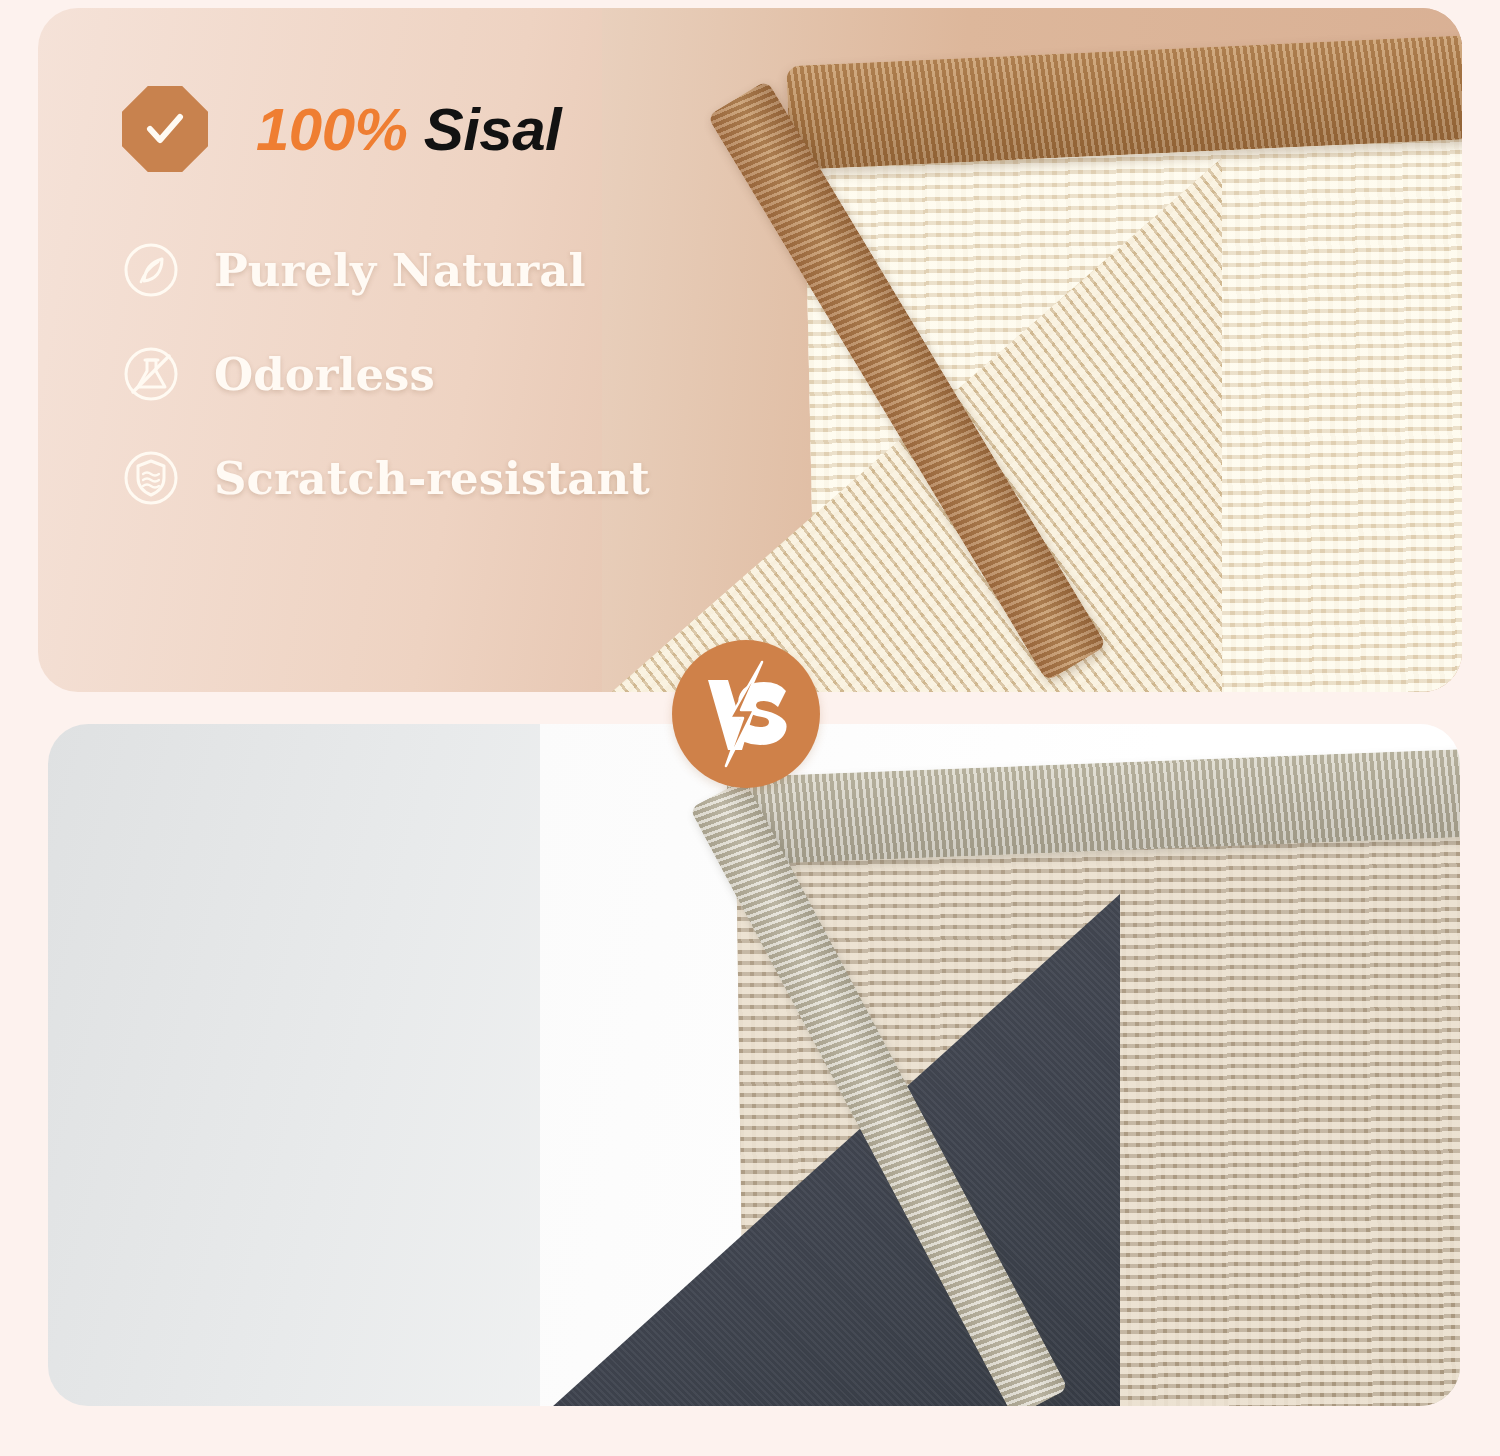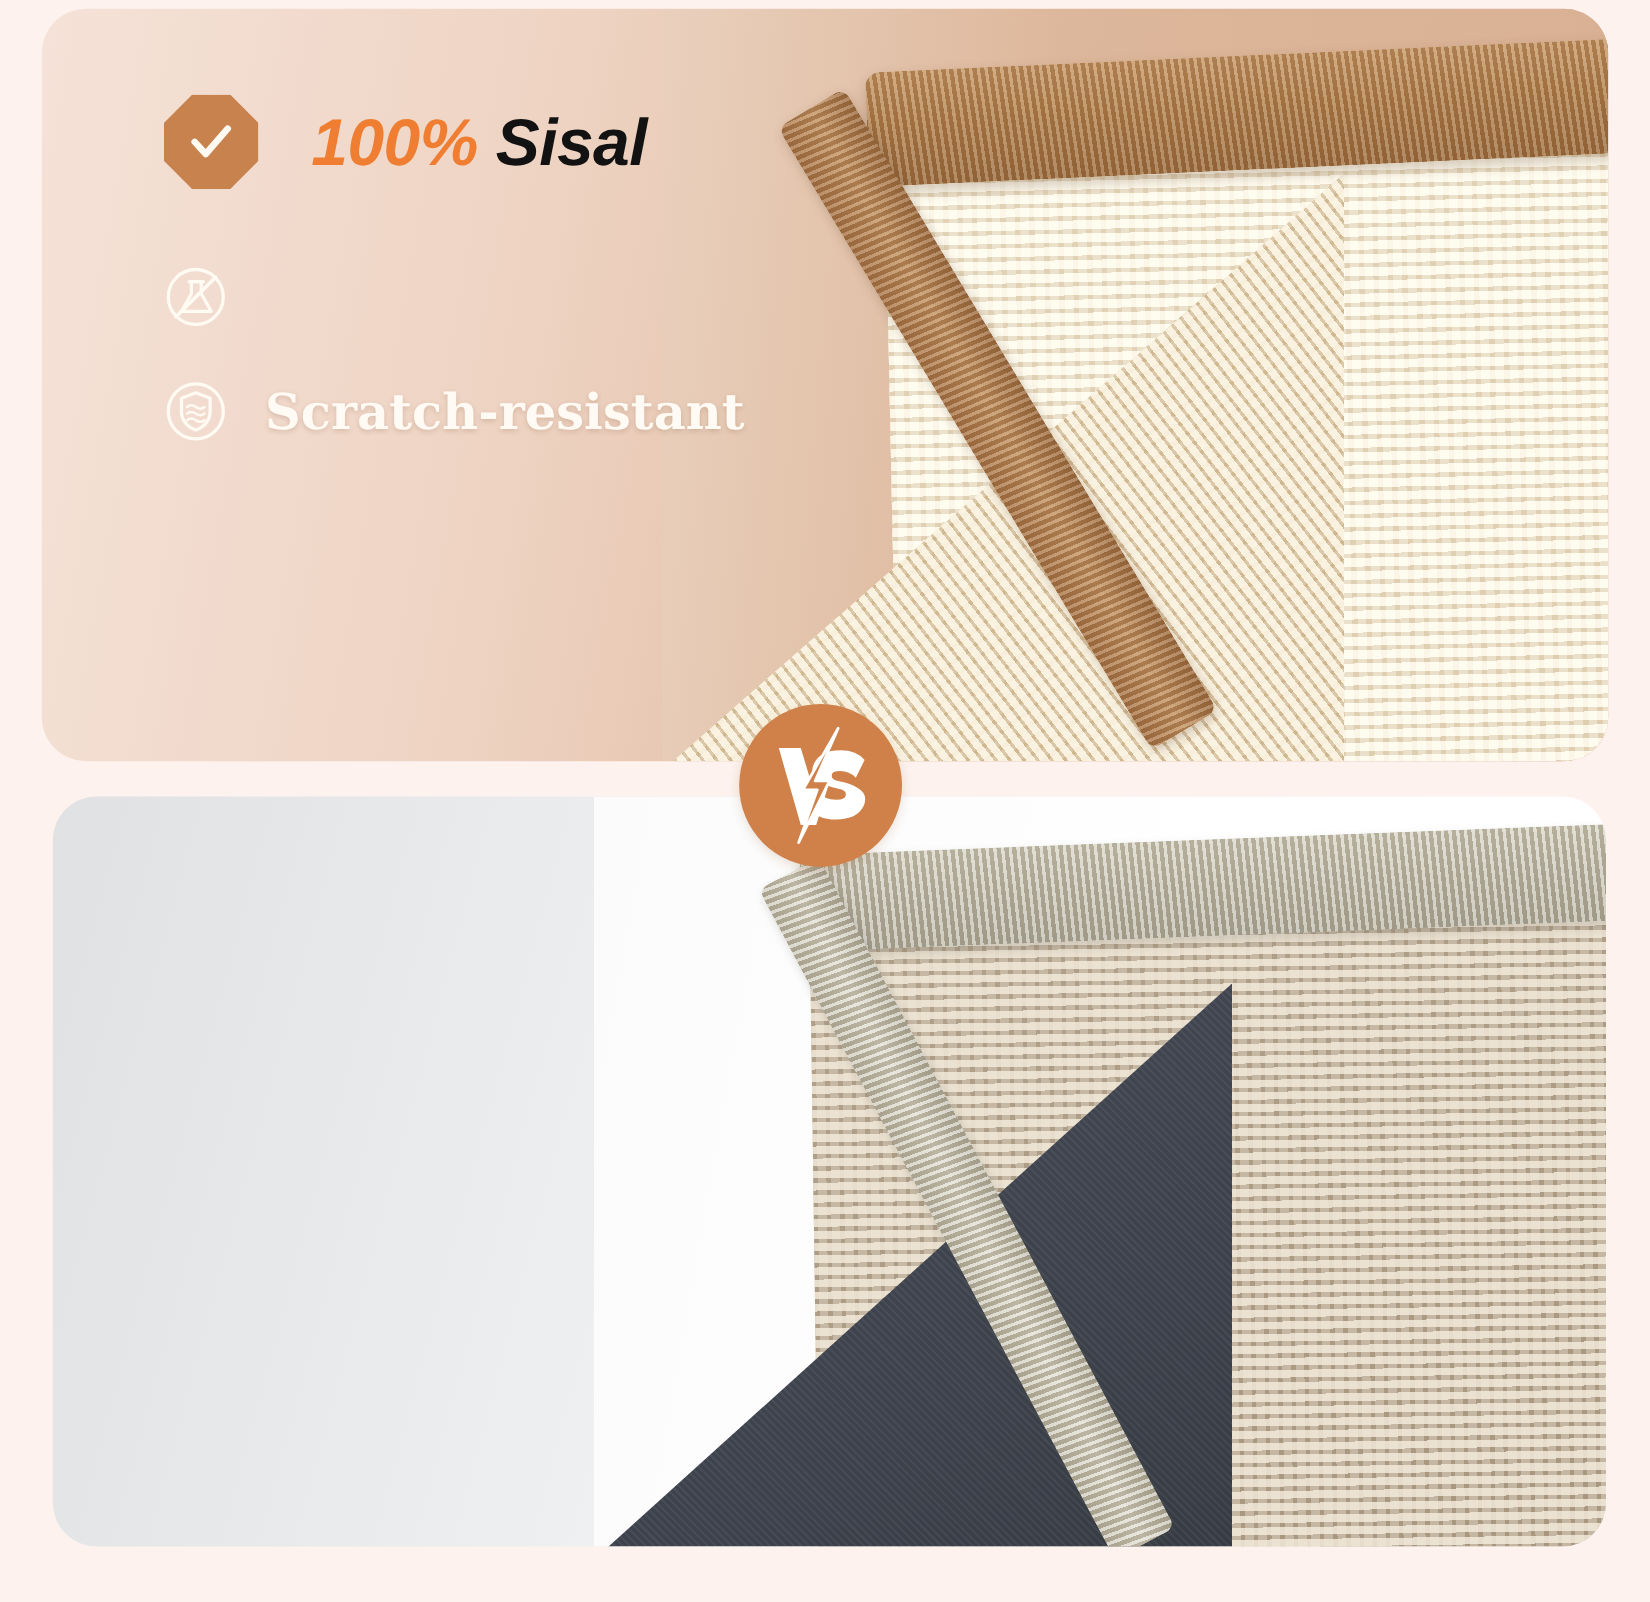--- a/index.html
+++ b/index.html
@@ -169,21 +169,21 @@
       repeating-linear-gradient(45deg, rgba(255,255,255,.035) 0 2px, rgba(0,0,0,.05) 2px 5px),
       linear-gradient(150deg, #4b5059 0%, #414651 55%, #383d47 100%);
     clip-path: polygon(100% 0%, 100% 100%, 0% 100%);
   }
 
   
   .panel {
     position: absolute;
     z-index: 4;
   }
-  .panel-good { left: 111px; top: 78px; }
+  .panel-good { left: 84px; top: 78px; }
 
   .head-row {
     display: flex;
     align-items: center;
   }
 
   .badge {
     width: 86px;
     height: 86px;
     flex: 0 0 86px;
@@ -276,30 +276,41 @@
             <path d="M10 25 L20 36 L40 13" fill="none" stroke="#fffaf2" stroke-width="6" stroke-linecap="round" stroke-linejoin="round"></path>
           </svg>
         </div>
         <div class="head-title">
           <span class="accent">100%</span><span>&nbsp;</span><span class="main-good">Sisal</span>
         </div>
       </div>
 
       <ul class="feat-list">
 
+        <li class="feat-item">
+          <span class="feat-icon">
+            <svg width="58" height="58" viewBox="0 0 58 58" aria-hidden="true">
+              <circle cx="29" cy="29" r="25" fill="none" stroke="#fffaf2" stroke-width="3"></circle>
+              <path d="M40 18c0 13-7 21-18 22 1-11 7-19 18-22z" fill="none" stroke="#fffaf2" stroke-width="3" stroke-linejoin="round"></path>
+              <path d="M19 41c3-8 9-15 17-20" fill="none" stroke="#fffaf2" stroke-width="2.6" stroke-linecap="round"></path>
+            </svg>
+          </span>
+          <span class="feat-label">Purely Natural</span>
+        </li>
 
         <li class="feat-item">
           <span class="feat-icon">
             <svg width="58" height="58" viewBox="0 0 58 58" aria-hidden="true">
               <circle cx="29" cy="29" r="25" fill="none" stroke="#fffaf2" stroke-width="3"></circle>
               <path d="M25 15h9v11l9 16H16l9-16z" fill="none" stroke="#fffaf2" stroke-width="3" stroke-linejoin="round"></path>
               <line x1="23" y1="15" x2="36" y2="15" stroke="#fffaf2" stroke-width="3" stroke-linecap="round"></line>
               <line x1="11" y1="47" x2="47" y2="11" stroke="#fffaf2" stroke-width="3.4" stroke-linecap="round"></line>
             </svg>
           </span>
+          <span class="feat-label">Odorless</span>
         </li>
 
 
         <li class="feat-item">
           <span class="feat-icon">
             <svg width="58" height="58" viewBox="0 0 58 58" aria-hidden="true">
               <circle cx="29" cy="29" r="25" fill="none" stroke="#fffaf2" stroke-width="3"></circle>
               <path d="M29 12l13 5v12c0 9-6 14-13 17-7-3-13-8-13-17V17z" fill="none" stroke="#fffaf2" stroke-width="3" stroke-linejoin="round"></path>
               <path d="M21 25q4-3 8 0t8 0M21 31q4-3 8 0t8 0M21 37q4-3 8 0t8 0" fill="none" stroke="#fffaf2" stroke-width="2.2" stroke-linecap="round"></path>
             </svg>

